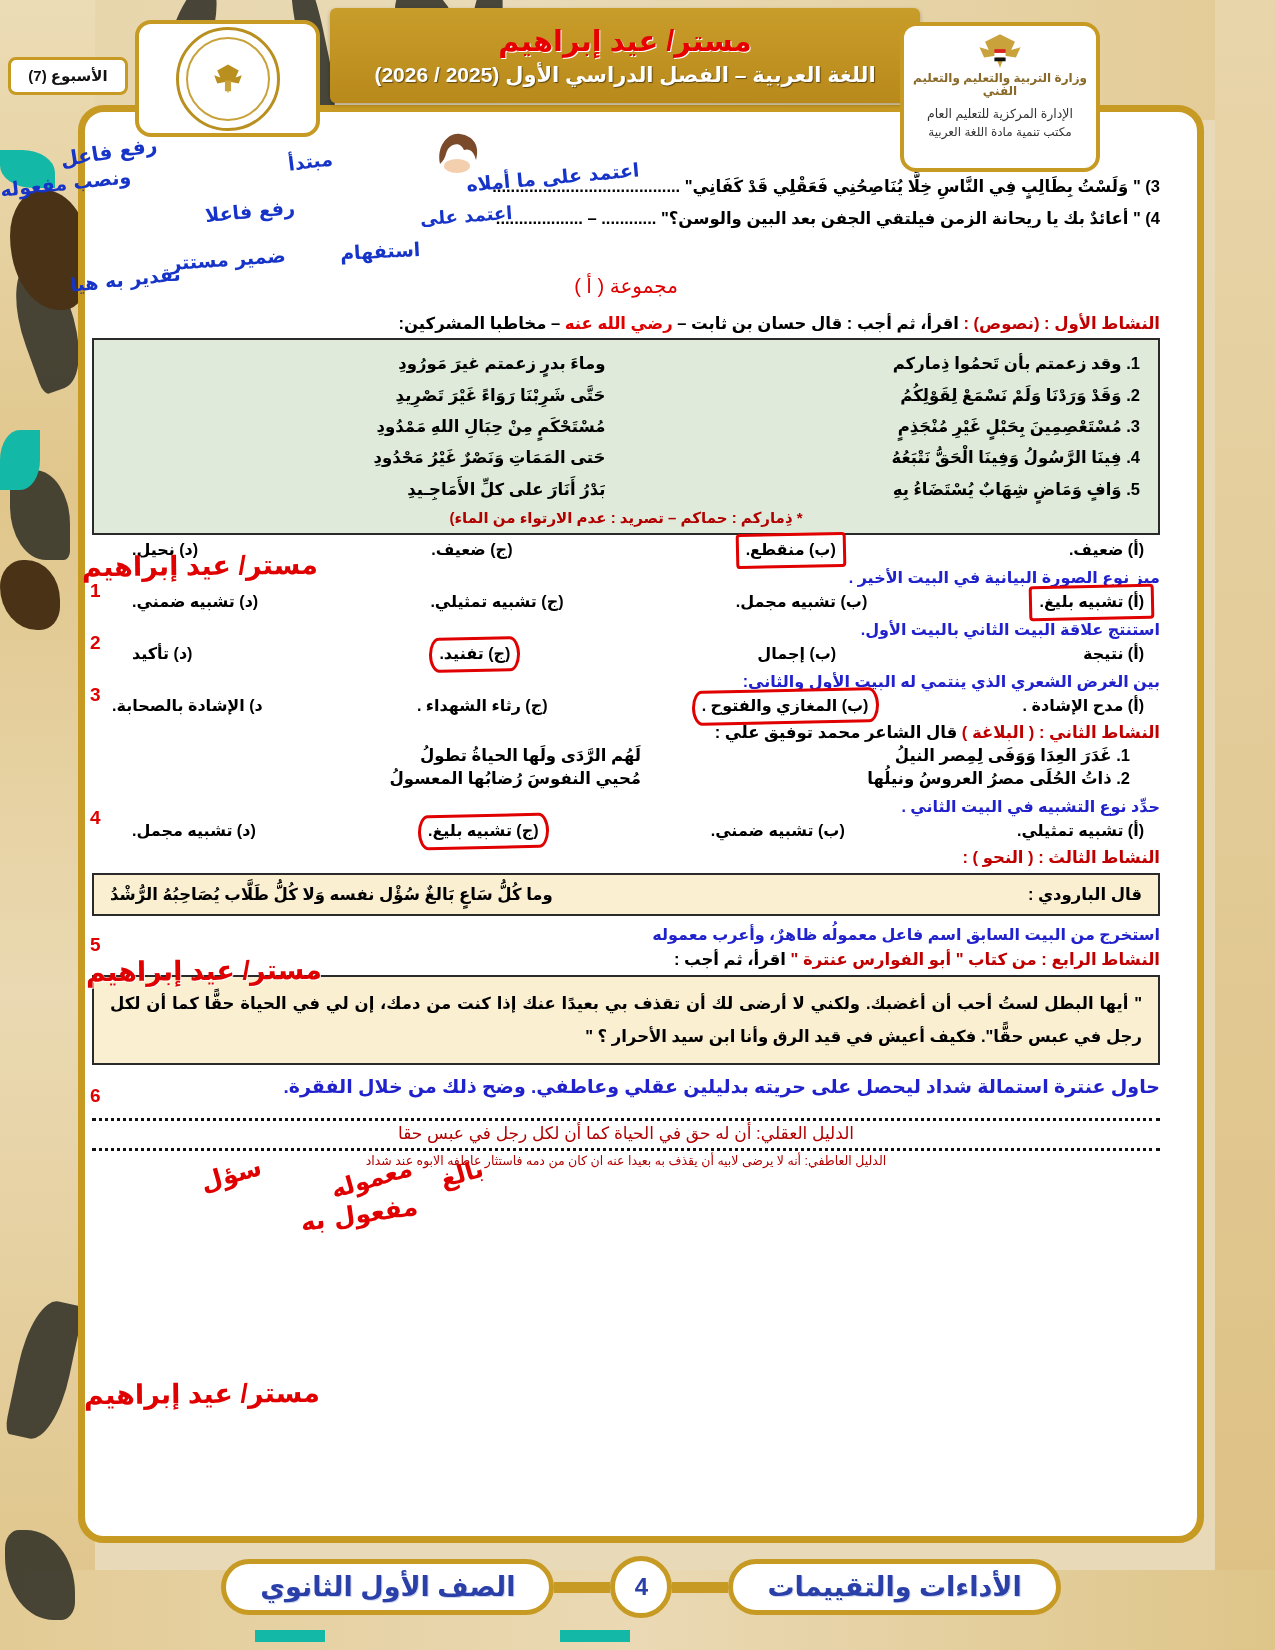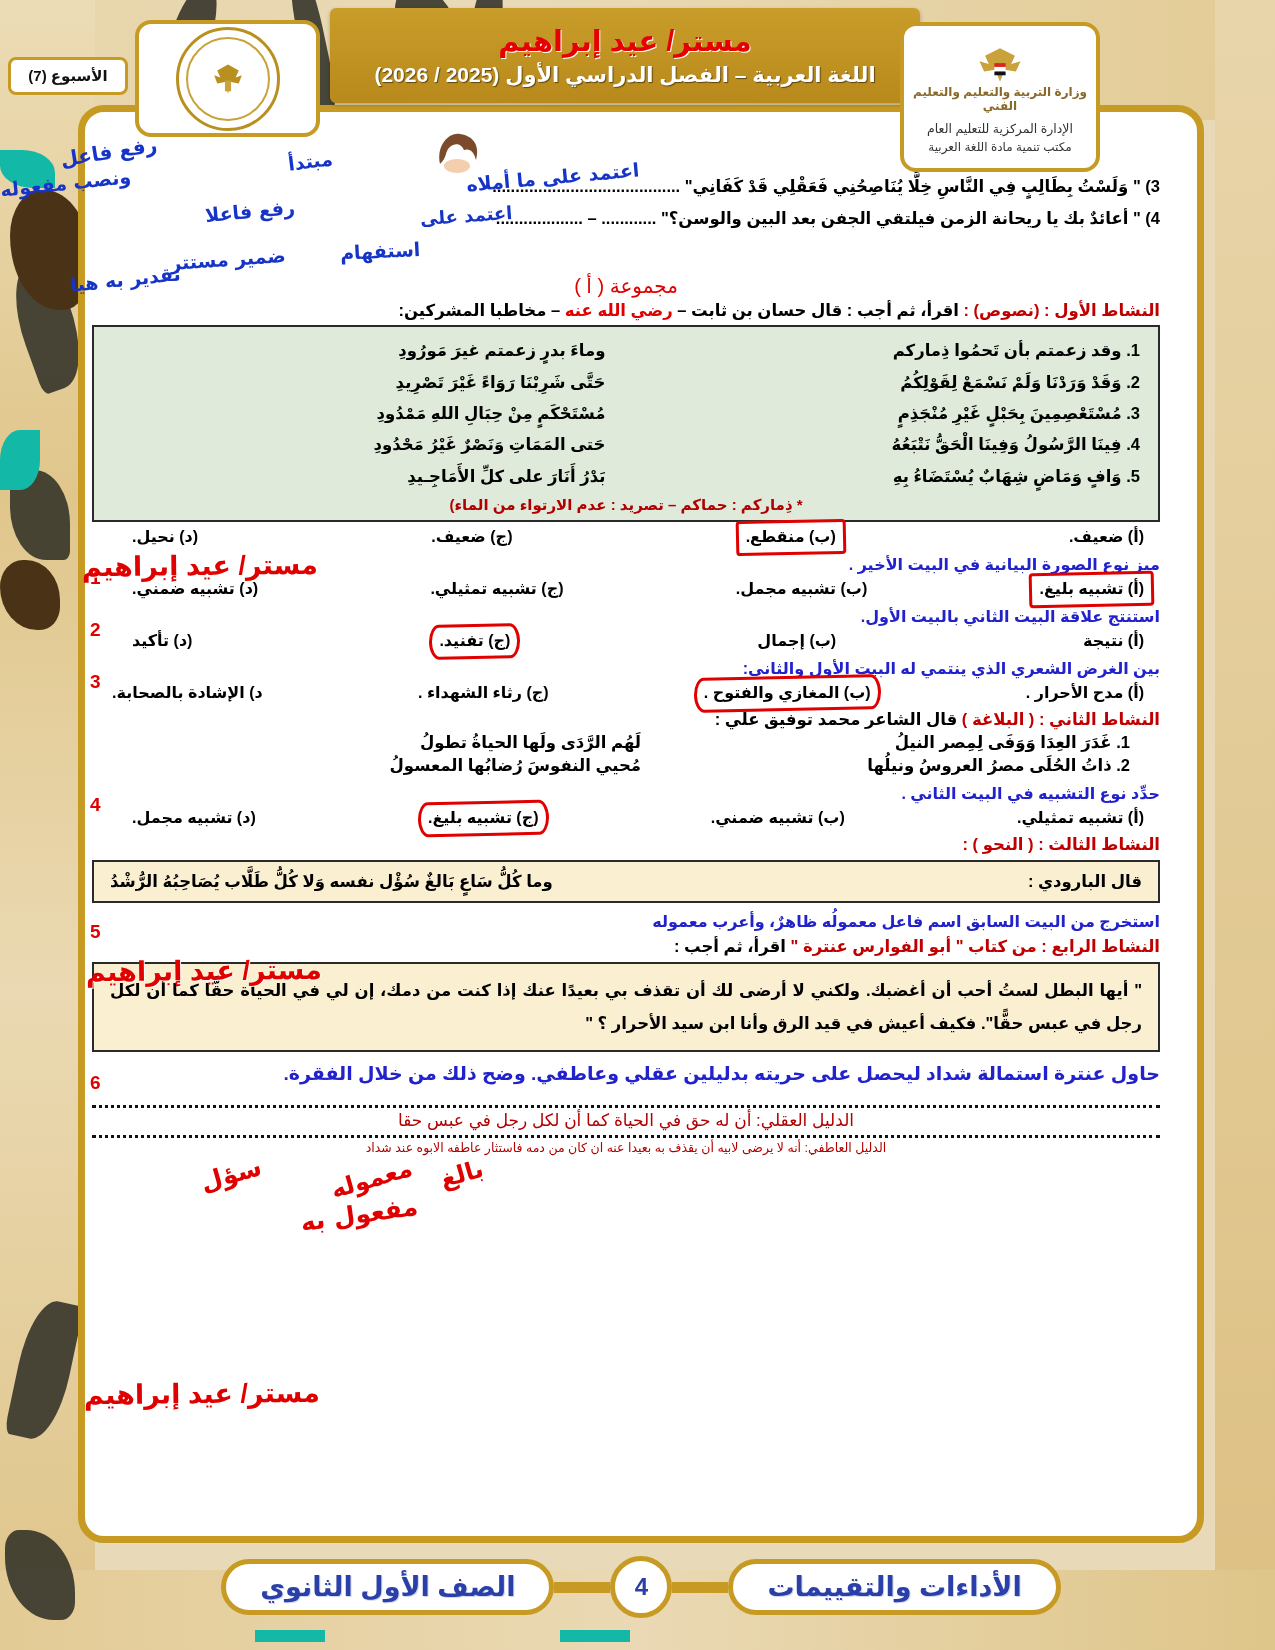--- a/index.html
+++ b/index.html
@@ -66,21 +66,21 @@
   }
 
   .logo-box {
     position:absolute; left:135px; top:20px; width:185px; height:117px;
     background:#fff; border:4px solid #c79a24; border-radius:16px; z-index:5;
     display:flex; align-items:center; justify-content:center;
   }
   .ministry-box {
     position:absolute; left:900px; top:22px; width:200px; height:150px;
     background:#fff; border:4px solid #c79a24; border-radius:16px; z-index:5;
-    display:flex; flex-direction:column; align-items:center; justify-content:center;
+    display:flex; flex-direction:column; align-items:center; justify-content:flex-start;
     padding-top:6px;
   }
   .min-eagle { width:56px; height:38px; }
   .min-script { font-size:12px; color:#8a6a2a; font-weight:bold; line-height:1.1; text-align:center; margin-top:2px;}
   .min-l1 { font-size:12.5px; color:#333; margin-top:8px; }
   .min-l2 { font-size:12px; color:#333; margin-top:4px; }
 
   .week-badge {
     position:absolute; left:8px; top:57px; width:120px; height:38px;
     background:#fff; border:3px solid #c79a24; border-radius:8px; z-index:6;
@@ -100,21 +100,21 @@
     z-index:3; direction:rtl; text-align:right;
   }
   .qline { font-size:16.5px; color:#000; font-weight:bold; line-height:1.95; }
   .dots { letter-spacing:1px; }
 
   .group-title {
     text-align:center; color:#e00000; font-weight:normal; font-size:20px;
     margin-top:6px;
   }
   .act-head {
-    color:#c00000; font-weight:bold; font-size:16.5px; margin-top:3px; text-align:right;
+    color:#c00000; font-weight:bold; font-size:16.5px; margin-top:16px; text-align:right;
   }
   .act-head .blk { color:#000; }
   .act-head .red2 { color:#e00000; }
 
   .poem-box {
     background:#dfeada; border:2px solid #2a2a2a; margin-top:5px;
     padding:8px 18px 6px 18px;
   }
   .verse { display:flex; justify-content:flex-start; align-items:center;
            font-size:16.5px; font-weight:bold; color:#000; line-height:1.9; }
@@ -327,21 +327,21 @@
       <span class="opt">(ب) إجمال</span>
       <span class="opt circled">(ج) تفنيد.</span>
       <span class="opt">(د) تأكيد</span>
     </div>
   </div>
 
   <div class="stem-row">
     <span class="rnum" style="top:12px">3</span>
     <div class="mcq-stem">بين الغرض الشعري الذي ينتمي له البيت الأول والثاني:</div>
     <div class="opts" style="padding-left:20px">
-      <span class="opt">(أ) مدح الأحرار .</span>
+      <span class="opt">(أ) مدح الإشادة .</span>
       <span class="opt circled">(ب) المغازي والفتوح .</span>
       <span class="opt">(ج) رثاء الشهداء .</span>
       <span class="opt">د) الإشادة بالصحابة.</span>
     </div>
   </div>
 
   <div class="act-head" style="margin-top:8px">
     <span>النشاط الثاني : ( البلاغة )</span>
     <span class="blk">قال الشاعر محمد توفيق علي :</span>
   </div>

